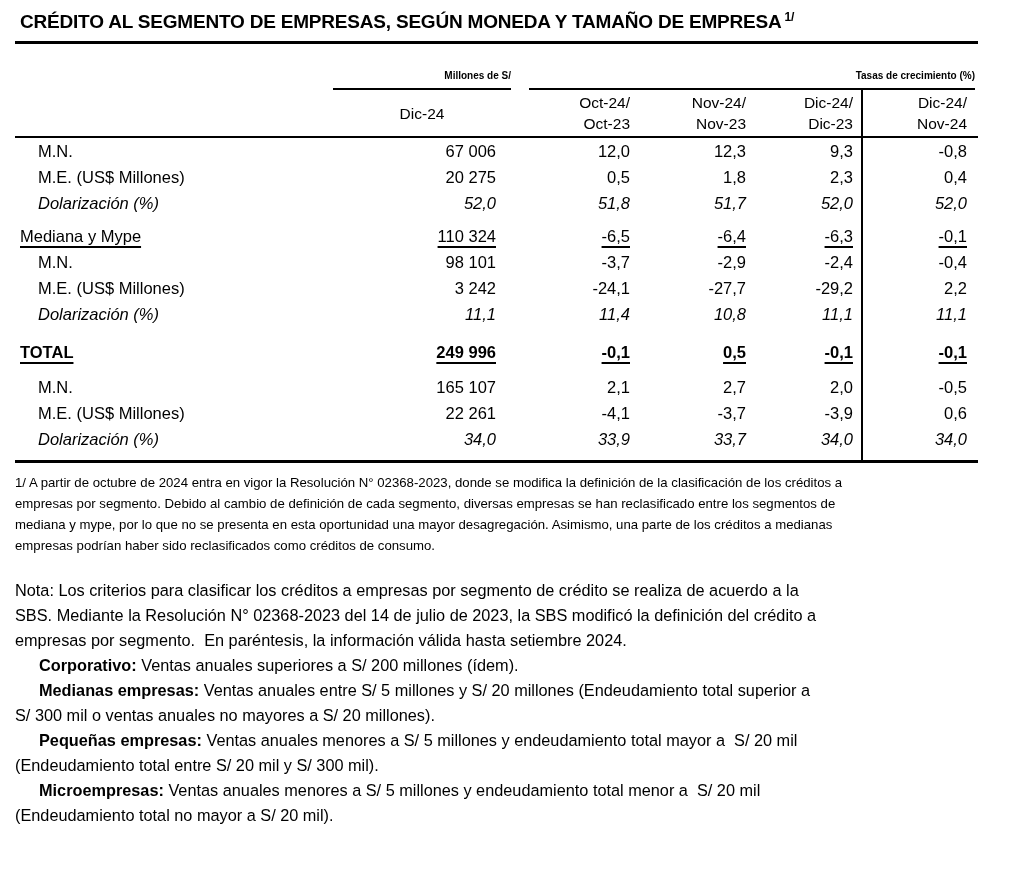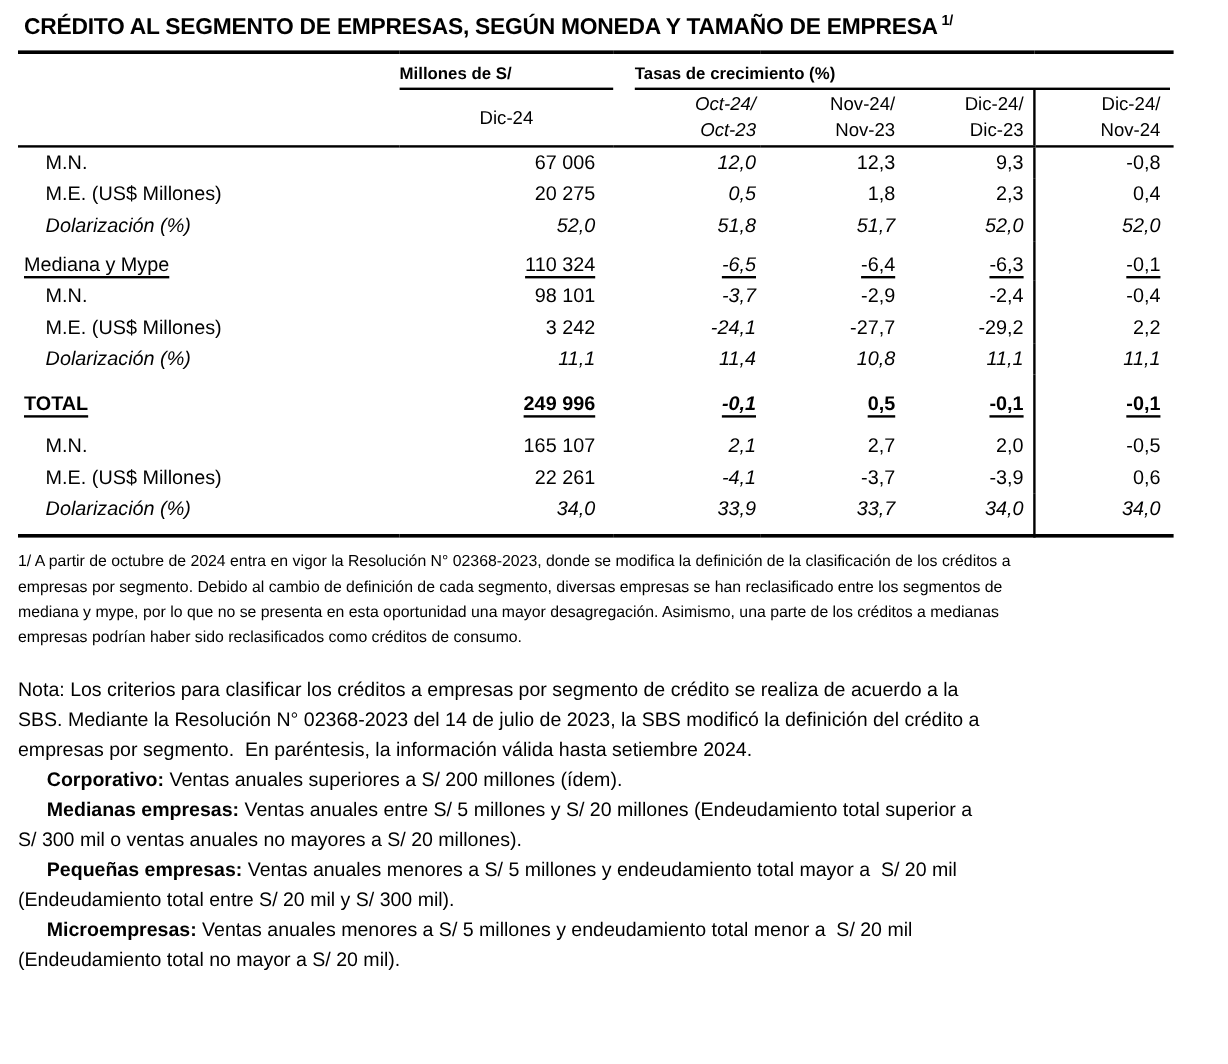--- a/index.html
+++ b/index.html
@@ -42,41 +42,41 @@
   col.c-label { width: 318px; }
   col.c-v1 { width: 178px; }
   col.c-v2 { width: 123px; }
   col.c-v3 { width: 116px; }
   col.c-v4 { width: 112px; }
   col.c-v5 { width: 116px; }
 
   thead th { font-weight: normal; padding: 0; vertical-align: bottom; }
   .grp-head {
     font-weight: bold;
-    font-size: 14px;
-    text-align: left;
+    font-size: 10px;
+    text-align: right;
     line-height: 24px;
-    padding-top: 4px;
+    padding-top: 20px;
     border-bottom: 2px solid #000;
   }
   .grp-head.tasas { margin-left: 18px; margin-right: 3px; }
   .sub-head {
     font-size: 15.5px;
     text-align: right;
     white-space: pre-line;
     line-height: 21px;
     padding-top: 2px;
     padding-bottom: 2px;
     vertical-align: middle;
   }
   thead tr.subrow th { border-bottom: 2px solid #000; }
   th.dic24 { text-align: center; }
   
   .p1 { padding-right: 15px !important; }
-  .p2 { padding-right: 4px  !important; font-style: italic; }
+  .p2 { padding-right: 4px  !important; }
   .p3 { padding-right: 4px  !important; }
   .p4 { padding-right: 8px  !important; }
   .p5 { padding-right: 11px !important; }
   
   .vline { border-left: 2px solid #000; }
 
   tbody td {
     padding: 0;
     line-height: 26px;
     text-align: right;

